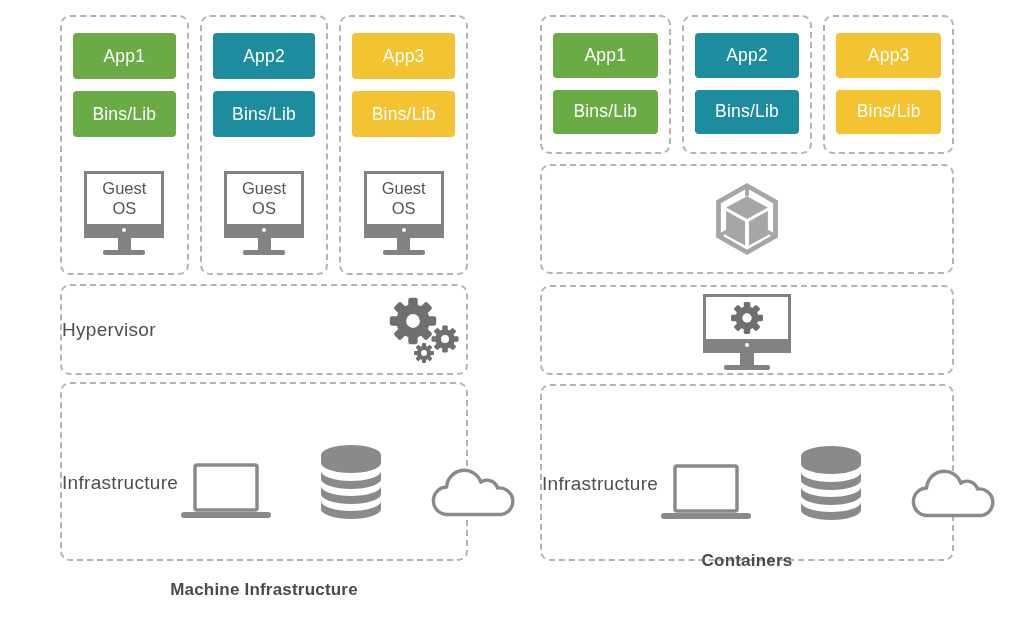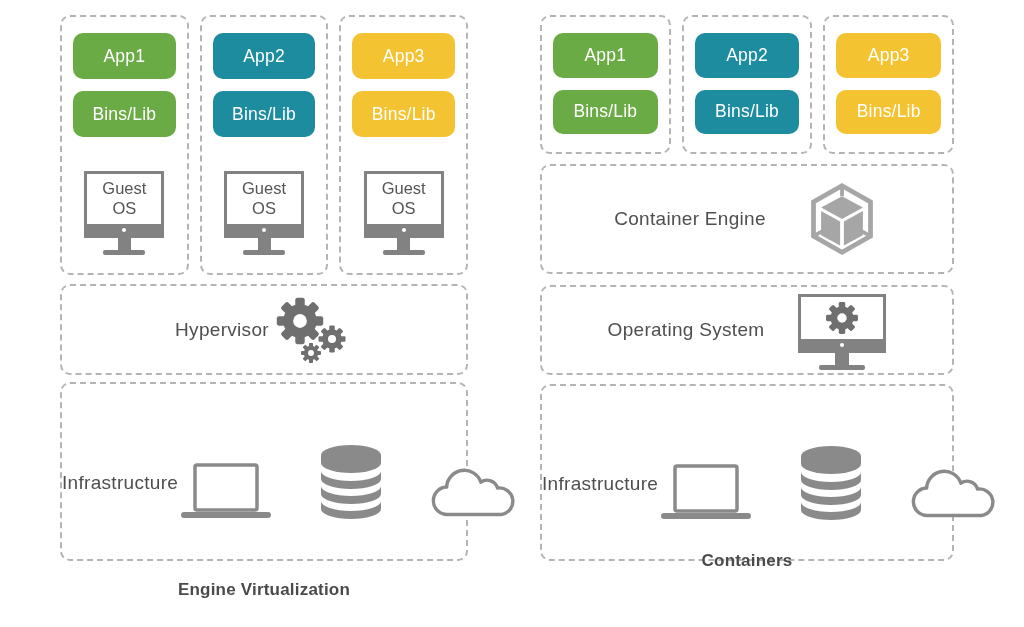--- a/index.html
+++ b/index.html
@@ -6,21 +6,21 @@
   html,body { width:1024px; height:627px; background:#ffffff;
     font-family:"Liberation Sans", sans-serif; position:relative; overflow:hidden; }
 
   .abs { position:absolute; }
   .dashed-box { border:2px dashed #b4b4b4; border-radius:10px; background:#fff; }
 
   
   .stack-row { display:flex; gap:11px; }
   .stack-col { flex:1; display:flex; flex-direction:column; align-items:center;
     padding:16px 11px 18px; }
-  .pill { width:100%; height:46px; border-radius:10px; display:flex;
+  .pill { width:100%; height:46px; border-radius:4px; display:flex;
     align-items:center; justify-content:center; color:#fff; font-size:17.5px;
     margin-bottom:12px; letter-spacing:.2px; }
 
   
   .monitor { width:80px; margin-top:auto; }
   .monitor-frame { border:3px solid #828282; background:#fff; }
   .monitor-screen { height:50px; display:flex; align-items:center; justify-content:center;
     text-align:center; font-size:16.5px; line-height:1.2; color:#555; padding:18px; }
   .monitor-bar { height:11px; background:#828282; position:relative; }
   .monitor-bar::after { content:""; position:absolute; left:50%; top:50%; width:4px; height:4px;
@@ -93,21 +93,21 @@
       <div class="monitor-frame">
         <div class="monitor-screen">Guest OS</div>
         <div class="monitor-bar"></div>
       </div>
       <div class="monitor-stand"></div>
       <div class="monitor-base"></div>
     </div>
   </div>
 </div>
 
-<div class="abs dashed-box layer-box" style="left:60px; top:284px; width:408px; height:91px; ">
+<div class="abs dashed-box layer-box" style="left:60px; top:284px; width:408px; height:91px; justify-content:space-between;">
   <div class="layer-label">Hypervisor</div>
   <svg width="84" height="72" viewBox="0 0 84 72">
     <use href="#gear-shape" fill="#6F6F6F" transform="translate(31,27) scale(0.86)"></use>
     <use href="#gear-shape" fill="#6F6F6F" transform="translate(63,45) scale(0.50)"></use>
     <use href="#gear-shape" fill="#6F6F6F" transform="translate(42,59) scale(0.37)"></use>
   </svg>
 </div>
 
 <div class="abs dashed-box infra-box" style="left:60px; top:382px; width:408px; height:179px;">
   <div class="infra-title">Infrastructure</div>
@@ -123,59 +123,57 @@
         <path d="M3 45 a30 10 0 0 0 60 0 v8 a30 10 0 0 1 -60 0 z"></path>
         <path d="M3 60 a30 10 0 0 0 60 0 v8 a30 10 0 0 1 -60 0 z"></path>
       </g>
     </svg>
     <svg width="94" height="60" viewBox="0 0 96 60">
       <path d="M20 54 a14 14 0 0 1 -1 -28 a18 18 0 0 1 35 -5 a11 11 0 0 1 17 6 a12 12 0 0 1 4 27 z" fill="#fff" stroke="#8A8A8A" stroke-width="3.5" stroke-linejoin="round"></path>
     </svg>
   </div>
 </div>
 
-<div class="abs caption" style="left:60px; top:580px; width:408px;">Engine Virtualization</div>
+<div class="abs caption" style="left:60px; top:580px; width:408px;">Machine Infrastructure</div>
 
 <div class="abs stack-row" style="left:540px; top:15px; width:414px; height:139px;">
 
   <div class="dashed-box stack-col">
     <div class="pill" style="background-color: rgb(107, 171, 69);">App1</div>
     <div class="pill" style="margin-bottom: 0px; background-color: rgb(107, 171, 69);">Bins/Lib</div>
   </div>
 
   <div class="dashed-box stack-col">
     <div class="pill" style="background-color: rgb(28, 140, 158);">App2</div>
     <div class="pill" style="margin-bottom: 0px; background-color: rgb(28, 140, 158);">Bins/Lib</div>
   </div>
 
   <div class="dashed-box stack-col">
     <div class="pill" style="background-color: rgb(243, 195, 49);">App3</div>
     <div class="pill" style="margin-bottom: 0px; background-color: rgb(243, 195, 49);">Bins/Lib</div>
   </div>
 </div>
 
 <div class="abs dashed-box layer-box" style="left:540px; top:164px; width:414px; height:110px; gap:38px;">
-  <div class="layer-label">Container Engine</div>
   <svg width="76" height="76" viewBox="0 0 80 80">
     <polygon points="40,5 70,22 70,58 40,75 10,58 10,22" fill="none" stroke="#A6A6A6" stroke-width="5" stroke-linejoin="miter"></polygon>
     <g fill="#A6A6A6">
       <polygon points="40,16 62,28 40,40 18,28"></polygon>
       <polygon points="18,31.5 38,42.5 38,68 18,57"></polygon>
       <polygon points="62,31.5 42,42.5 42,68 62,57"></polygon>
     </g>
     <g stroke="#A6A6A6" stroke-width="4">
       <line x1="40" y1="5" x2="40" y2="16"></line>
       <line x1="10" y1="58" x2="19" y2="53"></line>
       <line x1="70" y1="58" x2="61" y2="53"></line>
     </g>
   </svg>
 </div>
 
 <div class="abs dashed-box layer-box" style="left:540px; top:285px; width:414px; height:90px; gap:34px;">
-  <div class="layer-label">Operating System</div>
   <div style="width:88px; margin-top:4px;">
     <div class="monitor-frame">
       <div style="height:42px; display:flex; align-items:center; justify-content:center;">
         <svg width="36" height="36" viewBox="-28 -28 56 56">
           <use href="#gear-shape" fill="#6F6F6F" transform="scale(0.92)"></use>
         </svg>
       </div>
       <div class="monitor-bar"></div>
     </div>
     <div class="monitor-stand" style="width:14px;"></div>

